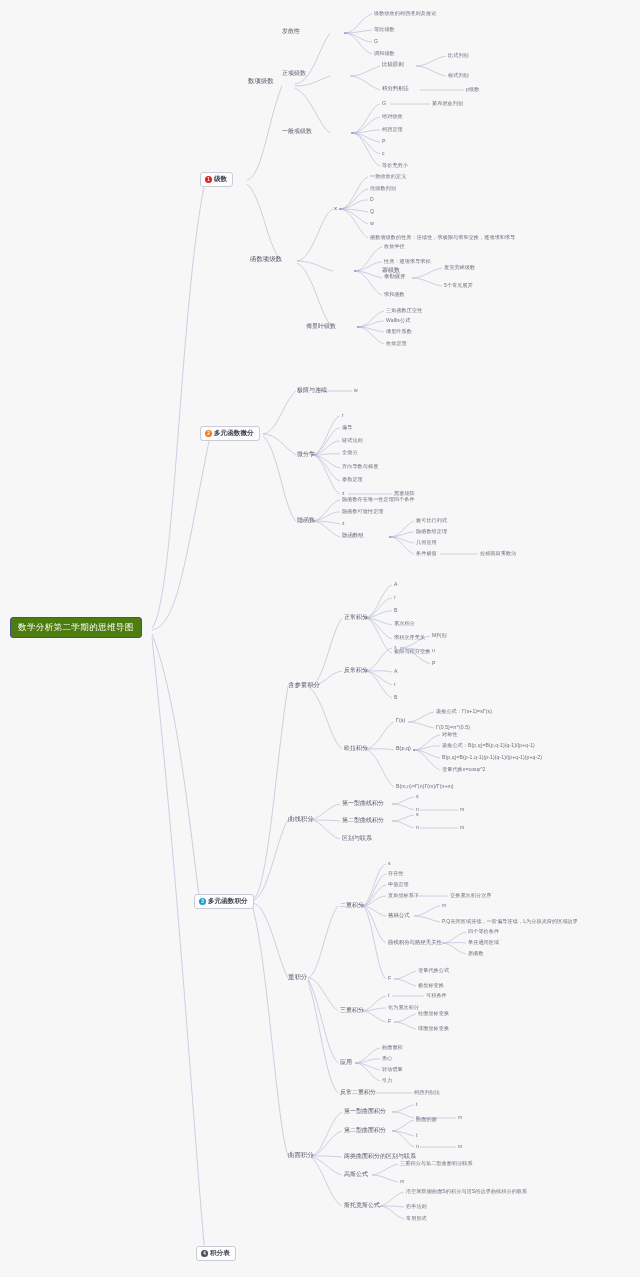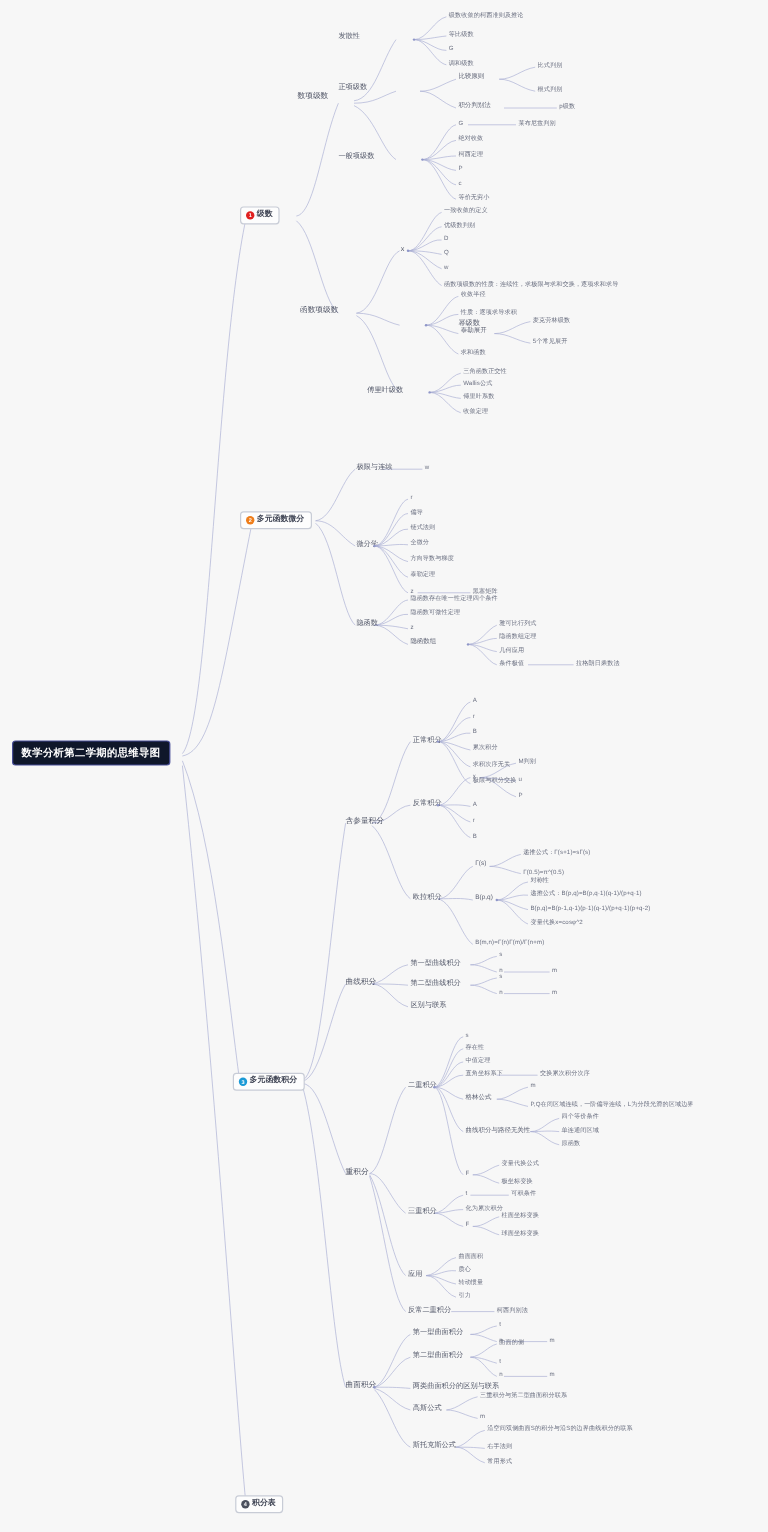--- a/index.html
+++ b/index.html
@@ -6,21 +6,21 @@
   body{font-family:"Liberation Sans","DejaVu Sans",sans-serif;}
   #map{position:relative;width:640px;height:1277px;background:#f7f7f7;overflow:hidden;}
   #wires{position:absolute;left:0;top:0;width:640px;height:1277px;pointer-events:none;}
   .node{position:absolute;white-space:nowrap;color:#5a5f70;line-height:1;}
   .lv-leaf{font-size:5.1px;color:#6a6f80;letter-spacing:.1px;}
   .lv-3{font-size:5.4px;color:#5e6374;}
   .lv-2{font-size:6px;color:#555a6b;}
   .lv-1{font-size:6.4px;color:#4e5364;}
   .root{
     left:10px;top:617px;
-    background:#0f172a;color:#fff;font-size:8.6px;font-weight:bold;
+    background:#4d7c0f;color:#fff;font-size:8.6px;font-weight:normal;
     border:1px solid #464d96;border-radius:3px;
     padding:5px 7px;letter-spacing:.3px;
   }
   .sec{
     background:#fdfdfd;border:1px solid #c8ccd6;border-radius:3px;
     padding:3px 5px 3px 4px;font-size:6.6px;font-weight:bold;color:#3f4454;
     display:flex;align-items:center;gap:2px;
   }
   .badge{
     display:inline-block;width:7px;height:7px;border-radius:50%;

